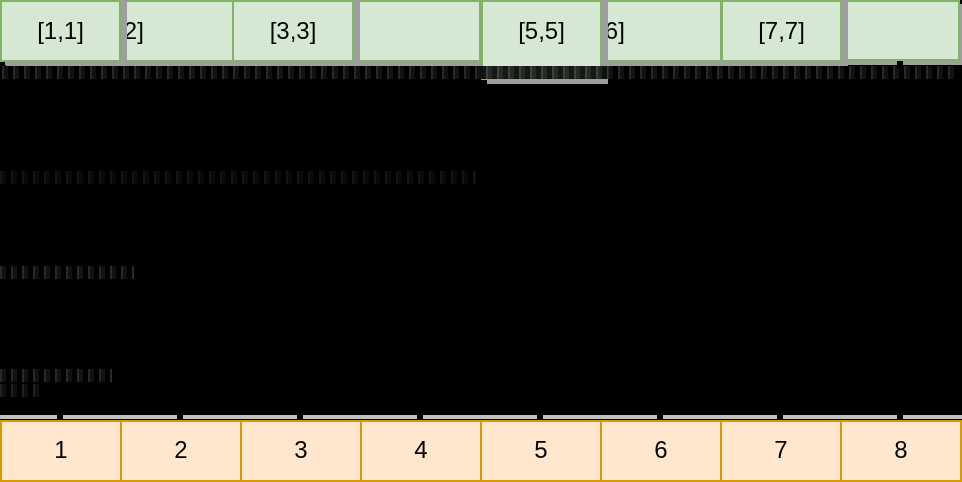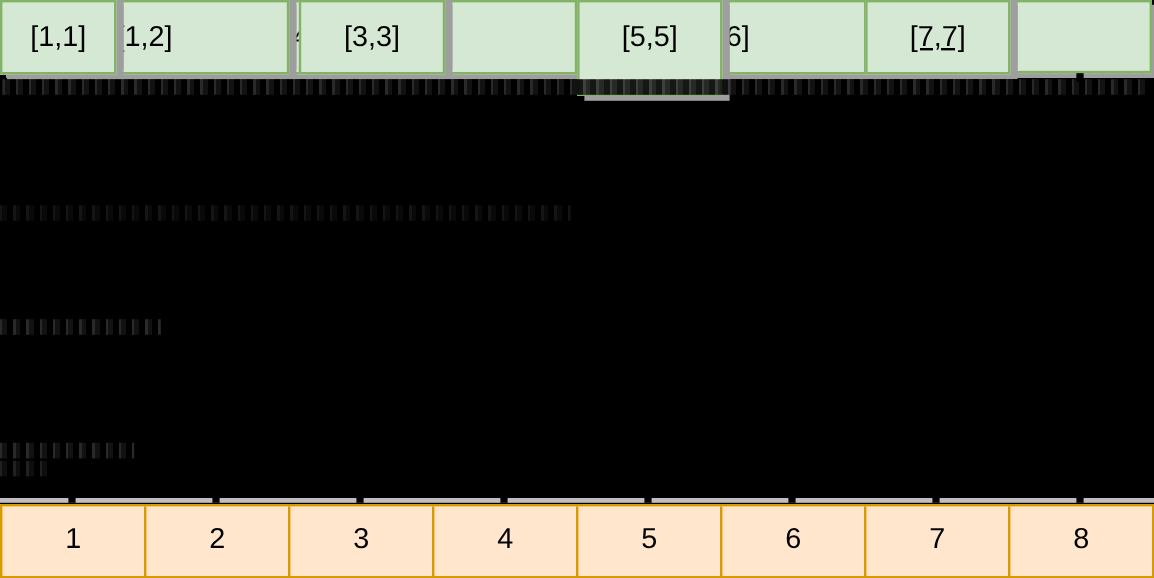--- a/index.html
+++ b/index.html
@@ -30,24 +30,24 @@
     line-height: 58px;
     white-space: nowrap;
   }
   .node.shadow-br {
     box-shadow: 5px 4px 0 var(--node-shadow, #9e9e9e);
   }
   .n18 { left: 0;     top: 1;   width: 960px; height: 61px; line-height: 57px; }
   .n14 { left: 0;     top: 99;  width: 481px; height: 62px; }
   .n12 { left: 0;     top: 199; width: 241px; height: 62px; }
   .n56 { left: 481px; top: 199; width: 241px; height: 62px; }
-  .n11 { left: 0;     top: 299; width: 97px; height: 62px; }
-  .n33 { left: 249px; top: 299; width: 122px; height: 62px; }
+  .n11 { left: 0;     top: 299; width: 121px; height: 62px; }
+  .n33 { left: 232px; top: 299; width: 122px; height: 62px; }
   .n55 { left: 481px; top: 299; width: 121px; height: 80px; }
-  .n77 { left: 721px; top: 299; width: 121px; height: 62px; text-decoration: underline; }
+  .n77 { left: 721px; top: 299; width: 121px; height: 62px; }
   .node { top: calc(var(--t)); } 
 
   
   .dash-shadow {
     position: absolute;
     height: 13px;
     background-image: repeating-linear-gradient(90deg,
       #2e2e2e 0 2px, #141414 2px 6px, #000 6px 11px);
     opacity: 0.9;
   }

